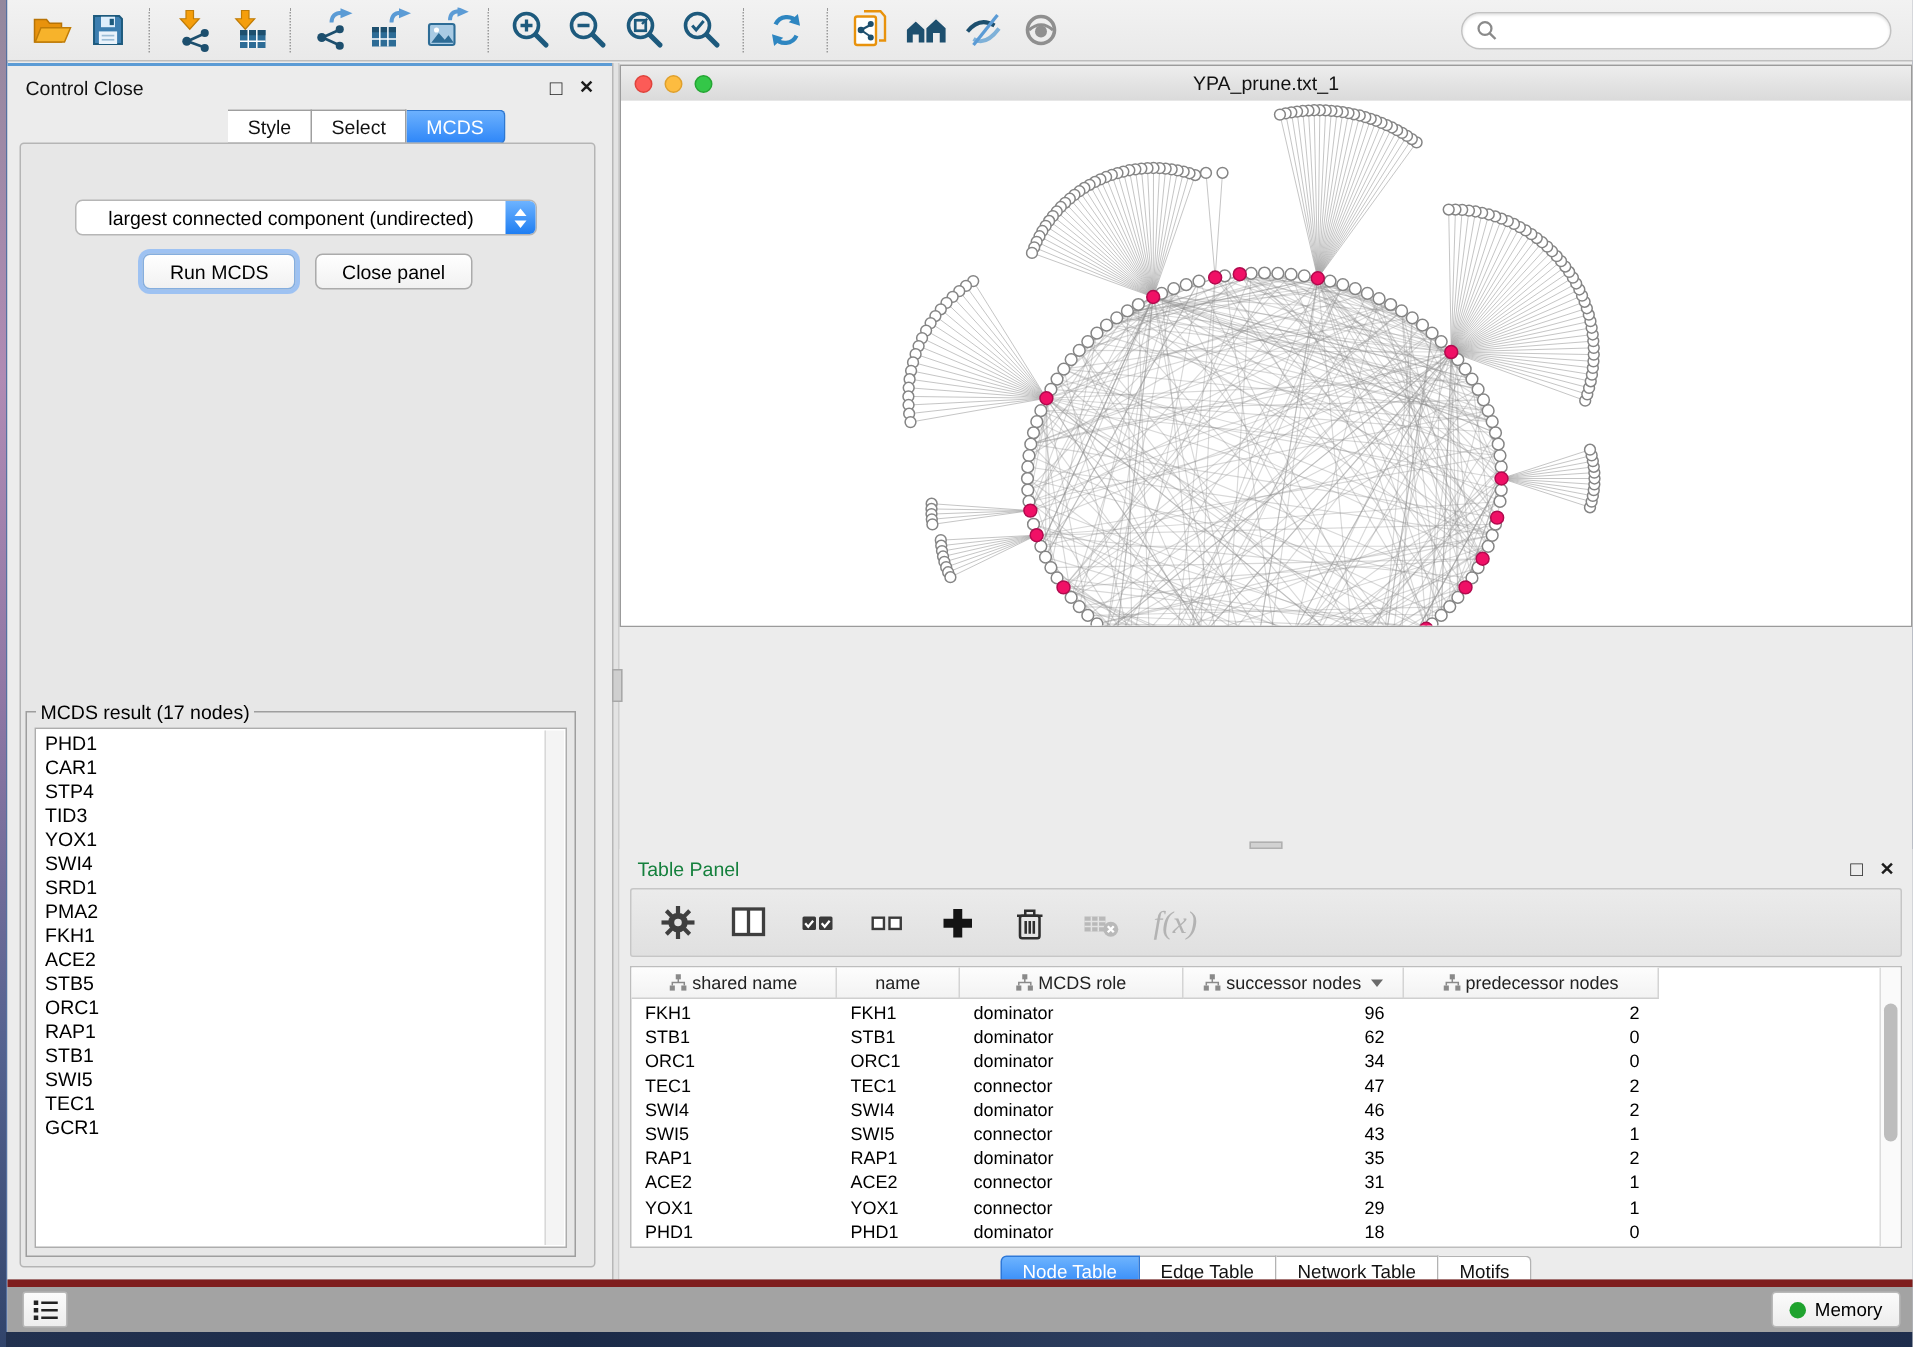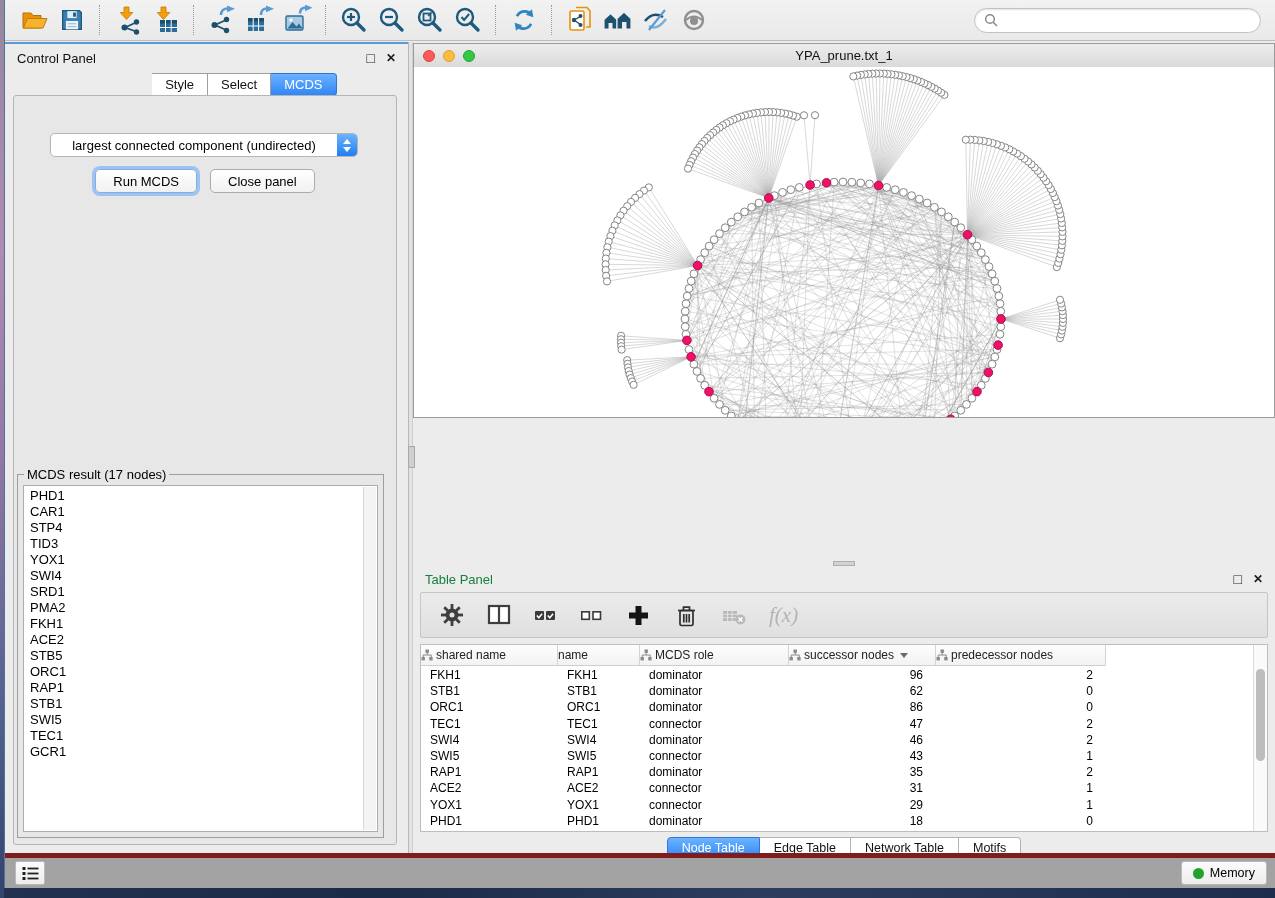--- a/index.html
+++ b/index.html
@@ -86,21 +86,21 @@
   .tablepanel{position:absolute;left:0;right:0;top:524px;bottom:0;background:#ececec;}
   .tp-header{position:absolute;top:4px;left:12px;right:12px;height:18px;display:flex;
        justify-content:space-between;align-items:center;font-size:13px;color:#15803d;}
   .tp-toolbar{position:absolute;left:7px;right:7px;top:26px;height:46px;background:linear-gradient(#ebebeb,#e0e0e0);
        border:1px solid #c6c6c6;border-radius:2px;display:flex;align-items:center;box-sizing:border-box;padding-left:18px;}
   .tbi{margin-right:21px;display:flex;align-items:center;background:none;border:none;padding:0;}
   .fx{font-family:"Liberation Serif",serif;font-style:italic;font-size:21px;color:#b3b3b3;background:none;border:none;padding:0;}
   .tablewrap{position:absolute;left:7px;right:7px;top:78px;height:188px;background:#fff;
        border:1px solid #bdbdbd;box-sizing:border-box;}
   .thead{position:absolute;left:0;top:0;height:21px;display:flex;background:linear-gradient(#fdfdfd,#f2f2f2);}
-  .th{display:flex;align-items:center;gap:3px;font-size:12px;color:#222;
+  .th{display:flex;align-items:center;justify-content:center;gap:3px;font-size:12px;color:#222;
        border-right:1px solid #d4d4d4;border-bottom:1px solid #cfcfcf;box-sizing:border-box;}
   .sortchev{width:0;height:0;border-left:4px solid transparent;border-right:4px solid transparent;
        border-top:5px solid #6a6a6a;display:inline-block;margin-left:3px;}
   .tbody{position:absolute;left:0;top:22px;right:13px;bottom:0;overflow:hidden;}
   .tr{display:flex;height:16.2px;align-items:center;}
   .td{font-size:12px;color:#000;box-sizing:border-box;padding:0 6px 0 9px;white-space:nowrap;overflow:hidden;}
   .td.num{text-align:right;padding-right:13px;}
   .vscroll{position:absolute;right:0;top:0;bottom:0;width:13px;background:#fafafa;border-left:1px solid #dcdcdc;}
   .thumb{position:absolute;left:2px;width:9px;top:24px;height:92px;background:#bdbdbd;border-radius:5px;}
   .tp-tabs{position:absolute;left:0;right:0;top:271px;height:22px;display:flex;justify-content:center;}
@@ -285,21 +285,21 @@
       <svg width="14" height="14" viewBox="0 0 14 14">
         <circle cx="6" cy="6" r="4.3" fill="none" stroke="#8a8a8a" stroke-width="1.5"></circle>
         <line x1="9.2" y1="9.2" x2="13" y2="13" stroke="#8a8a8a" stroke-width="1.6"></line>
       </svg>
       <input type="text" placeholder="" style="">
     </div>
   </div>
 
   <div class="control-panel">
     <div class="cp-header">
-      <span>Control Panel</span>
+      <span>Control Close</span>
       <span class="winbtns">
         <span class="icon-float"></span>
         <span class="icon-close"></span>
       </span>
     </div>
     <div class="ctabs">
         <div class="ctab">Network</div>
         <div class="ctab">Style</div>
         <div class="ctab">Select</div>
         <div class="ctab active">MCDS</div>
@@ -1349,21 +1349,21 @@
               <div class="td" style="width: 137px;">STB1</div>
               <div class="td" style="width: 82px;">STB1</div>
               <div class="td" style="width: 149px;">dominator</div>
               <div class="td num" style="width: 147px;">62</div>
               <div class="td num" style="width: 170px;">0</div>
             </div>
             <div class="tr">
               <div class="td" style="width: 137px;">ORC1</div>
               <div class="td" style="width: 82px;">ORC1</div>
               <div class="td" style="width: 149px;">dominator</div>
-              <div class="td num" style="width: 147px;">86</div>
+              <div class="td num" style="width: 147px;">34</div>
               <div class="td num" style="width: 170px;">0</div>
             </div>
             <div class="tr">
               <div class="td" style="width: 137px;">TEC1</div>
               <div class="td" style="width: 82px;">TEC1</div>
               <div class="td" style="width: 149px;">connector</div>
               <div class="td num" style="width: 147px;">47</div>
               <div class="td num" style="width: 170px;">2</div>
             </div>
             <div class="tr">

